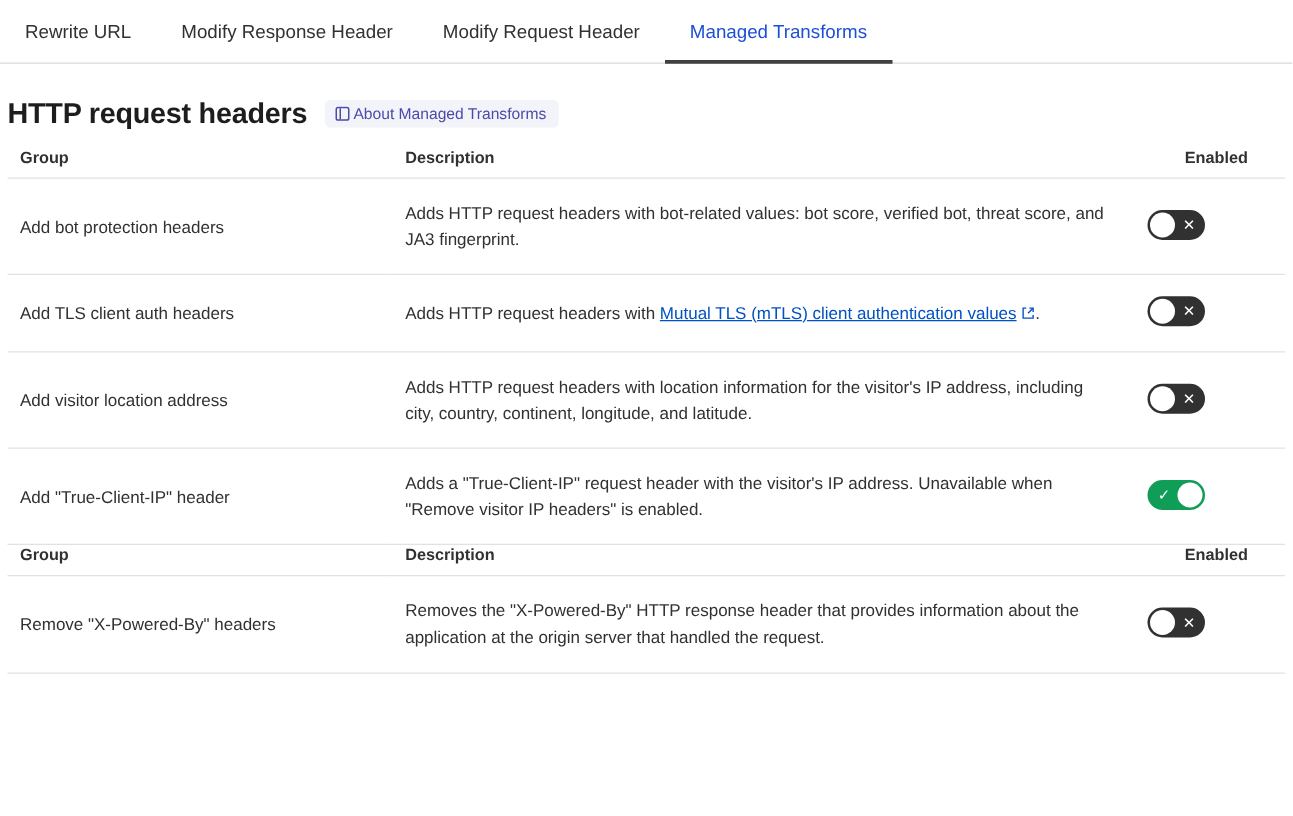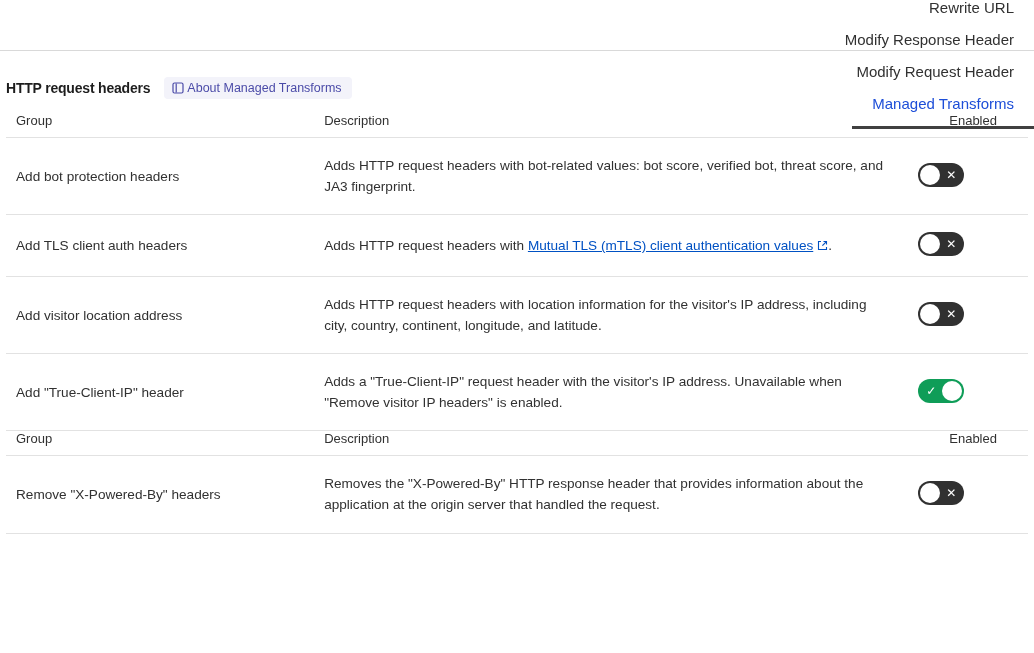--- a/index.html
+++ b/index.html
@@ -13,22 +13,21 @@
     color: #313131;
     overflow: hidden;
   }
 
   
   .tabbar {
     display: flex;
     align-items: flex-end;
     height: 51px;
     border-bottom: 1px solid #d9d9d9;
-    padding: 0 0 0 0;
-    flex-direction: column;
+    padding: 0 16px 0 0;
   }
   .tab {
     font-size: 15px;
     color: #313131;
     padding: 0 20px 15px 20px;
     line-height: 1;
     cursor: pointer;
     white-space: nowrap;
     border-bottom: 3px solid transparent;
     margin-bottom: -1px;
@@ -41,21 +40,21 @@
 
   
   .section { padding: 0 6px; }
   .section-head {
     display: flex;
     align-items: center;
     gap: 14px;
     padding: 26px 0 14px 0;
   }
   .section-title {
-    font-size: 14px;
+    font-size: 23px;
     font-weight: bold;
     color: #1d1d1d;
     letter-spacing: -0.2px;
   }
   .about-pill {
     display: inline-flex;
     align-items: center;
     gap: 3px;
     background: #f3f3fa;
     border-radius: 4px;
@@ -64,21 +63,21 @@
     color: #4b4ba8;
     cursor: pointer;
   }
   .about-pill .bookicon { display: inline-flex; }
 
   
   table { width: 100%; border-collapse: collapse; }
   thead th {
     text-align: left;
     font-size: 13px;
-    font-weight: normal;
+    font-weight: bold;
     color: #313131;
     padding: 0 0 9px 0;
     border-bottom: 1px solid #e2e2e2;
   }
   th.col-group { width: 305px; padding-left: 10px; }
   th.col-desc  { width: 600px; padding-left: 14px; }
   th.col-enabled { width: 120px; text-align: center; padding-left: 10px; }
 
   tbody td {
     border-bottom: 1px solid #e2e2e2;

